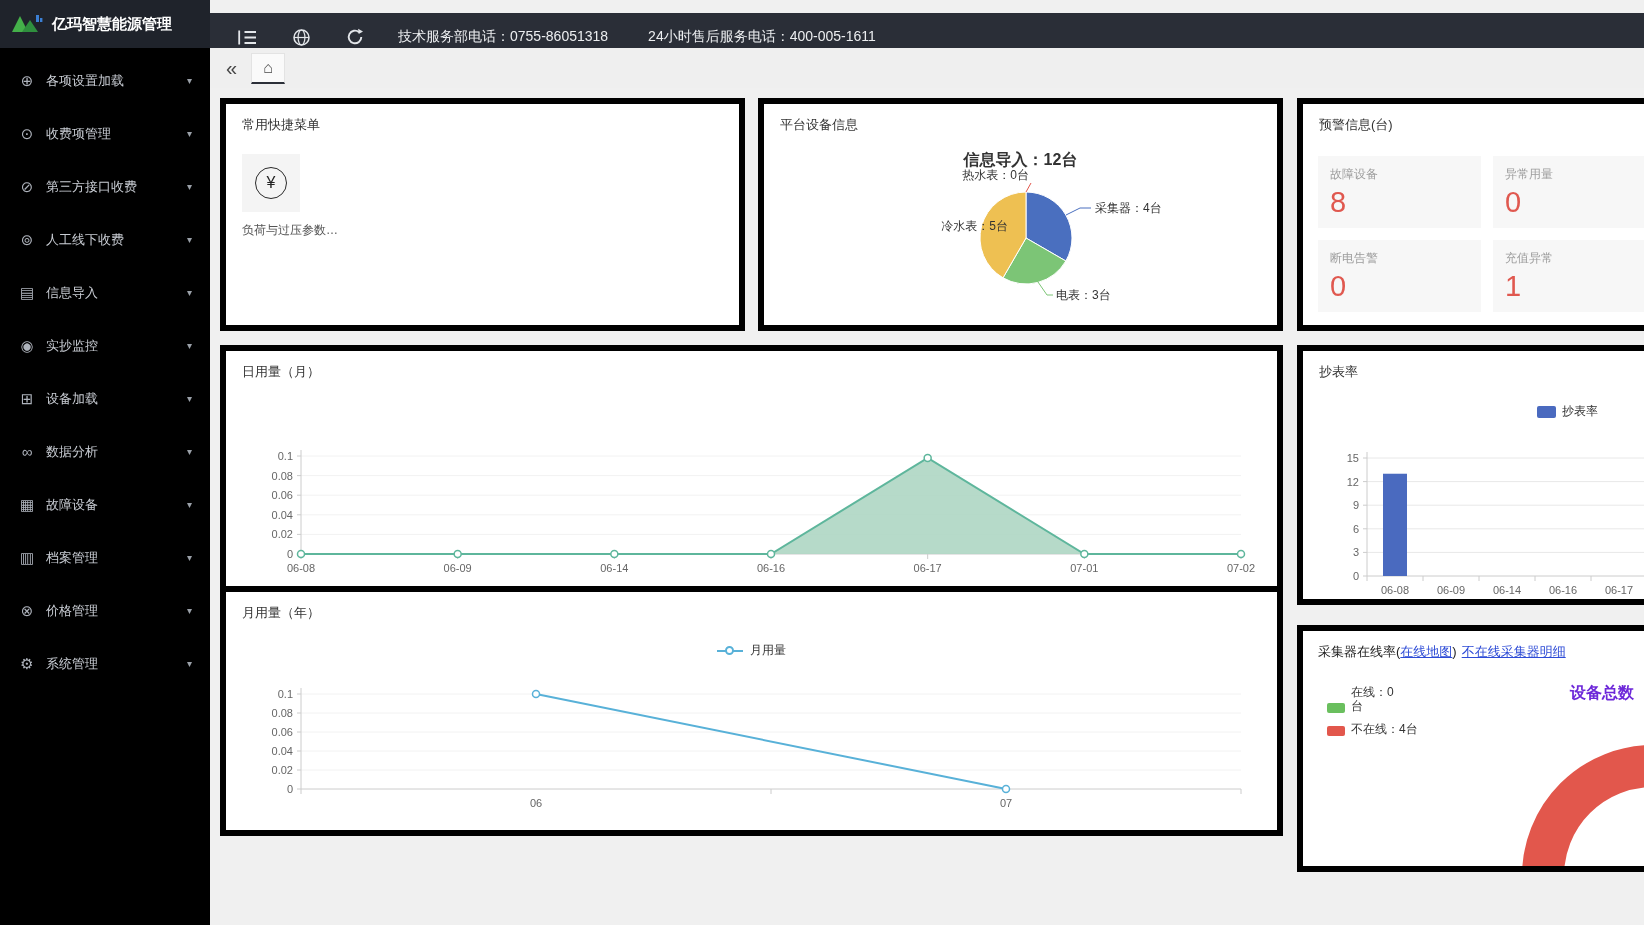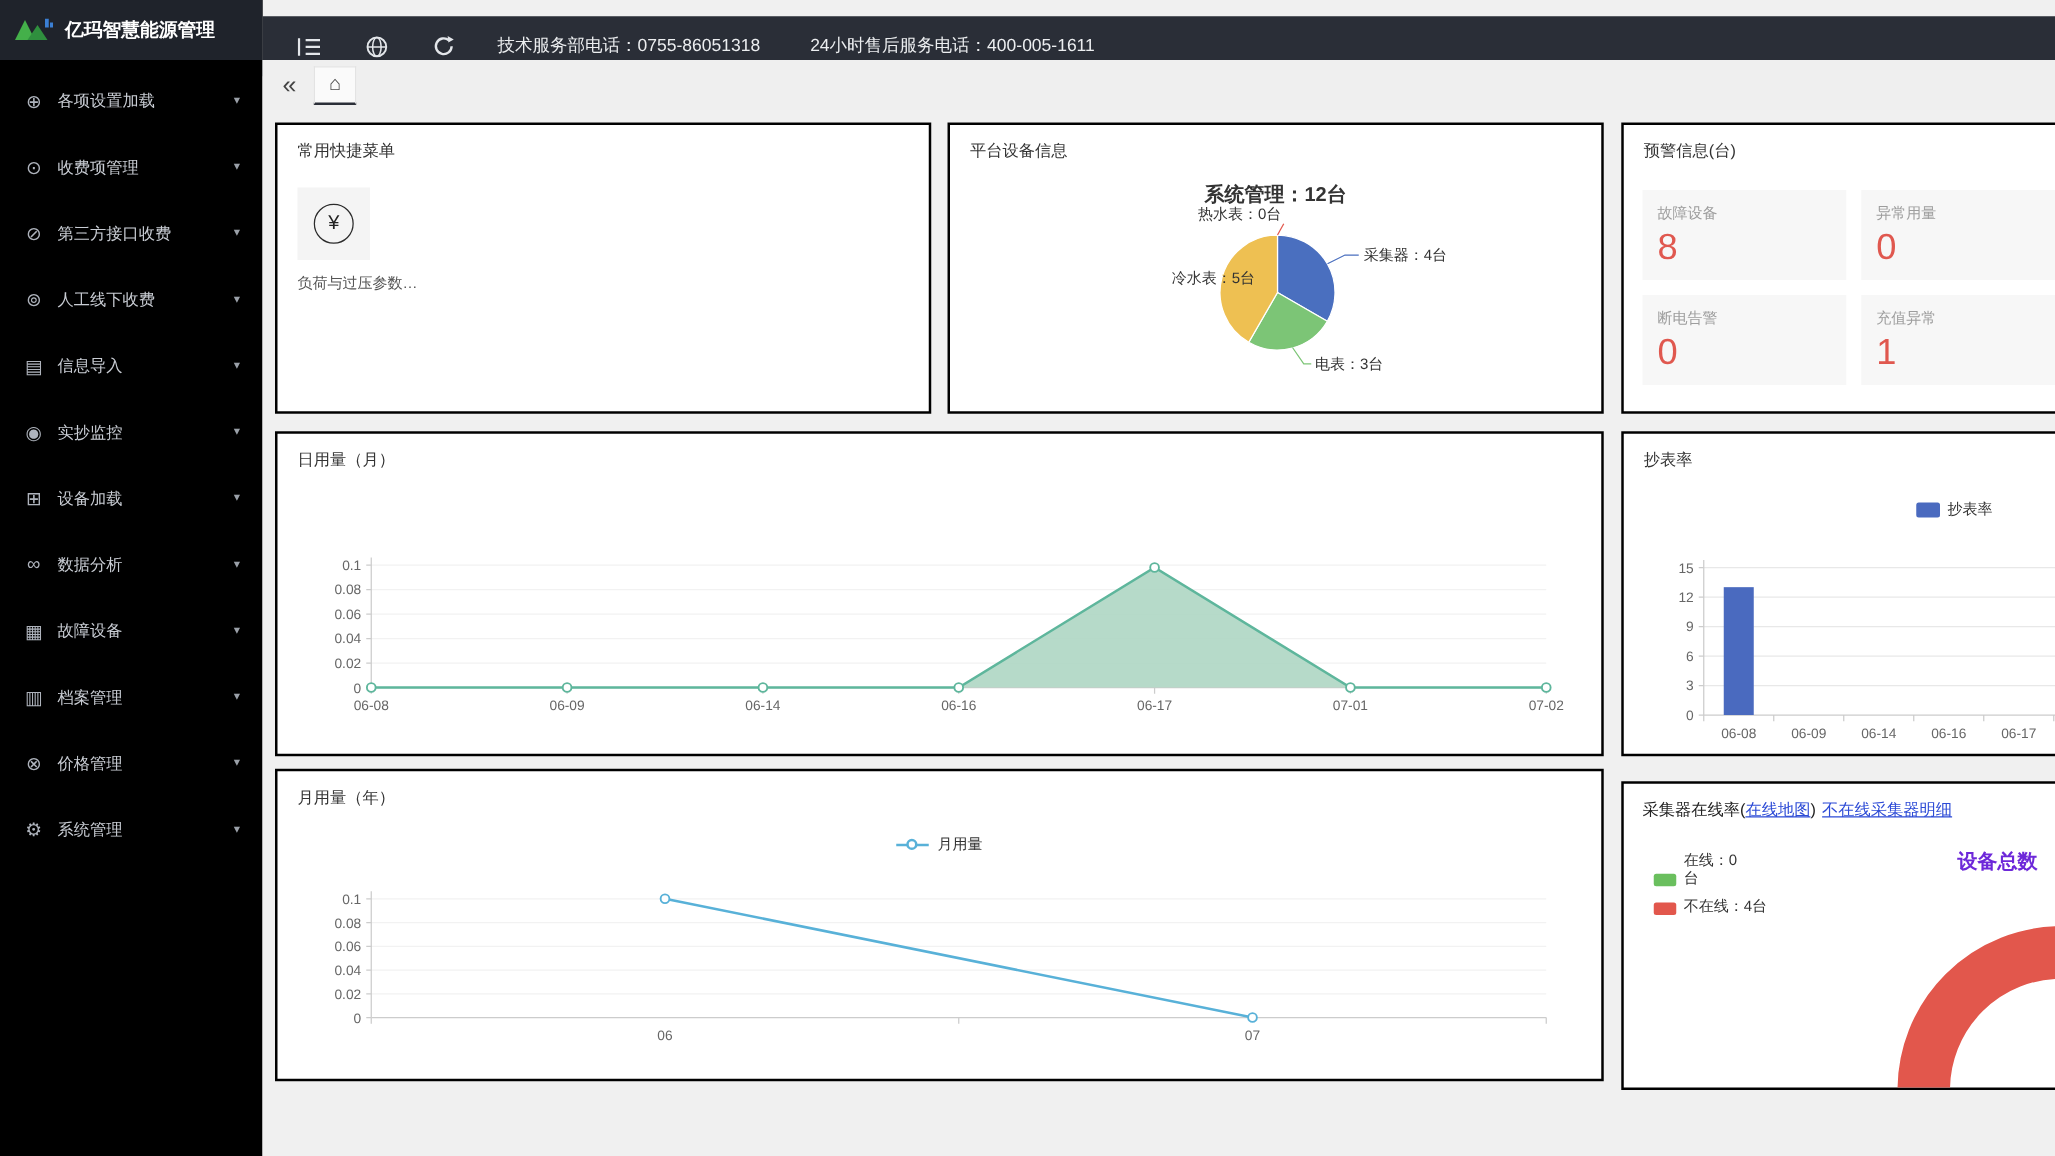--- a/index.html
+++ b/index.html
@@ -26,30 +26,30 @@
 
   
   .tabbar{position:absolute;left:210px;top:48px;width:1434px;height:40px;background:#efefef;display:flex;align-items:center}
   .collapse-btn{margin-left:16px;font-size:20px;color:#444;cursor:pointer;line-height:1}
   .home-tab{margin-left:14px;width:34px;height:31px;background:#fafafa;border:1px solid #e3e3e3;border-bottom:2px solid #2b2f38;
             display:flex;align-items:center;justify-content:center;cursor:pointer;box-sizing:border-box}
   .home-tab span{font-size:16px;color:#4a4a4a;line-height:1}
 
   
   .content{position:absolute;left:210px;top:88px;width:1434px;height:837px;overflow:hidden;background:#f0f0f0}
-  .card{position:absolute;background:#fff;border:2px solid #000000;box-sizing:border-box;overflow:hidden}
+  .card{position:absolute;background:#fff;border:6px solid #000000;box-sizing:border-box;overflow:hidden}
   .card-title{padding:12px 16px;font-size:13px;color:#333}
   .card svg{position:absolute;left:0}
 
   #card-quick{left:10px;top:10px;width:525px;height:233px}
   #card-pie{left:548px;top:10px;width:525px;height:233px}
   #card-alerts{left:1087px;top:10px;width:470px;height:233px}
   #card-daily{left:10px;top:257px;width:1063px;height:260px}
   #card-bar{left:1087px;top:257px;width:470px;height:260px}
-  #card-monthly{left:10px;top:527px;width:1063px;height:250px}
+  #card-monthly{left:10px;top:498px;width:1063px;height:250px}
   #card-collector{left:1087px;top:537px;width:470px;height:247px}
 
   
   .qm-item{position:absolute;left:16px;top:50px;width:110px;cursor:pointer}
   .qm-iconbox{width:58px;height:58px;background:#f4f4f4;display:flex;align-items:center;justify-content:center}
   .yen-circle{width:30px;height:30px;border:1.6px solid #2b2b2b;border-radius:50%;display:flex;align-items:center;
               justify-content:center;font-size:16px;color:#222}
   .qm-label{margin-top:10px;font-size:12px;color:#555;white-space:nowrap;overflow:hidden;text-overflow:ellipsis;width:104px}
 
   
@@ -199,21 +199,21 @@
     <div class="qm-item">
       <div class="qm-iconbox">
         <div class="yen-circle">¥</div>
       </div>
       <div class="qm-label">负荷与过压参数…</div>
     </div>
   </div>
 
   <div class="card" id="card-pie">
     <div class="card-title">平台设备信息</div>
-    <div class="pie-title">系统管理：12台</div>
+    <div class="pie-title">信息导入：12台</div>
     <svg id="pie-svg" width="525" height="173">
         <path d="M 262 74 L 262 28 A 46 46 0 0 1 301.83716857408416 96.99999999999999 Z" fill="#4a6fbf" stroke="#fff" stroke-width="1"></path>
         <path d="M 262 74 L 301.83716857408416 96.99999999999999 A 46 46 0 0 1 239 113.83716857408419 Z" fill="#7cc576" stroke="#fff" stroke-width="1"></path>
         <path d="M 262 74 L 239 113.83716857408419 A 46 46 0 0 1 262 28 Z" fill="#eec052" stroke="#fff" stroke-width="1"></path>
         <polyline points="302,51 316,44 327,44" fill="none" stroke="#4a6fbf" stroke-width="1"></polyline>
         <text x="331" y="48" text-anchor="start" font-size="12" fill="#333">采集器：4台</text>
         <polyline points="274,118 283,131 289,131" fill="none" stroke="#7cc576" stroke-width="1"></polyline>
         <text x="292" y="135" text-anchor="start" font-size="12" fill="#333">电表：3台</text>
         <polyline points="218,60 232,63" fill="none" stroke="#eec052" stroke-width="1"></polyline>
         <text x="244" y="66" text-anchor="end" font-size="12" fill="#333">冷水表：5台</text>

